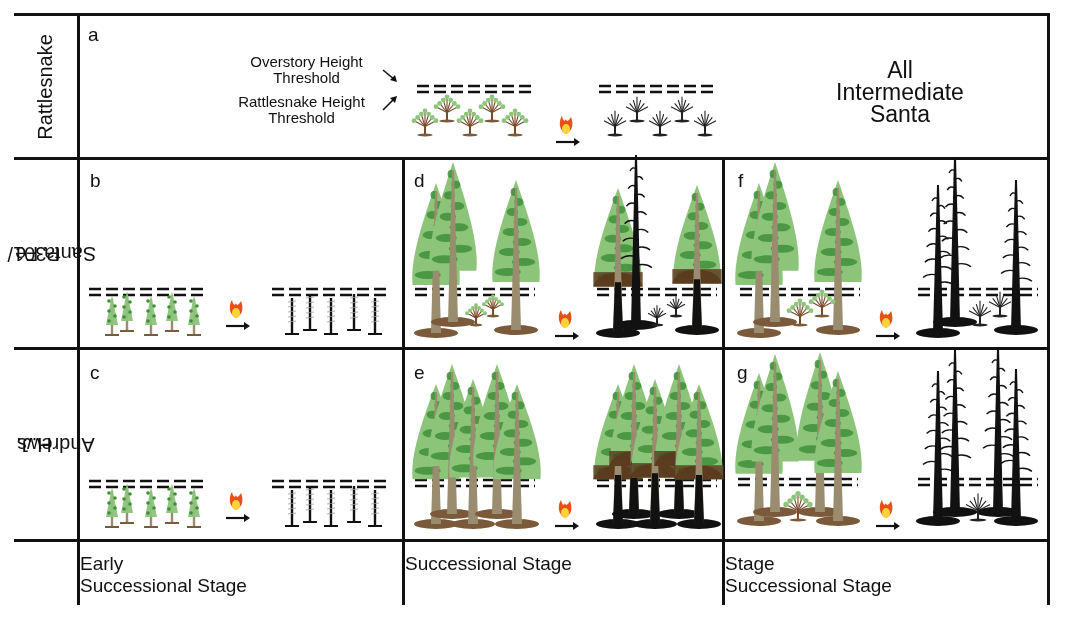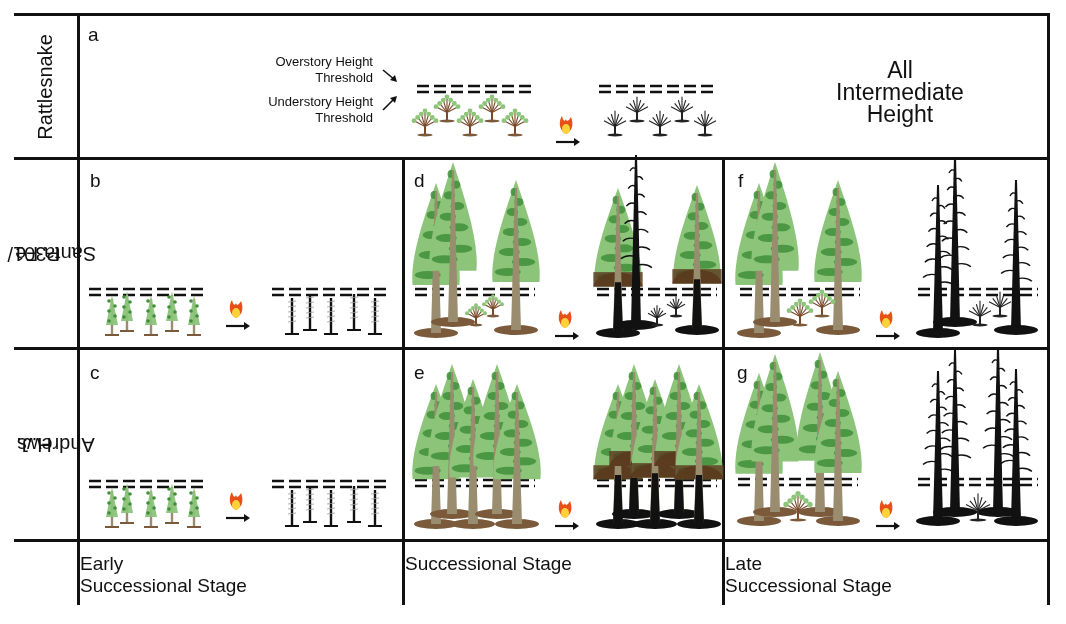--- a/index.html
+++ b/index.html
@@ -5,21 +5,21 @@
   html, body { margin:0; padding:0; background:#fff; }
   body { width:1066px; height:624px; position:relative; overflow:hidden;
          font-family:"Liberation Sans", "DejaVu Sans", sans-serif; color:#111; }
   .hline { position:absolute; background:#111; height:3px; }
   .vline { position:absolute; background:#111; width:3px; }
   .rowlabel { position:absolute; left:14px; width:62px; display:flex; align-items:center; justify-content:center; }
   .rowlabel span { display:block; transform:rotate(-90deg); white-space:nowrap; text-align:center;
                    font-size:20px; line-height:22px; }
   .panel-letter { position:absolute; font-size:19px; }
   .stage { position:absolute; text-align:left; font-size:19px; line-height:22px; }
-  .note { position:absolute; text-align:right; font-size:13px; line-height:16px; }
+  .note { position:absolute; text-align:center; font-size:15px; line-height:16px; }
   .allstages { position:absolute; text-align:center; font-size:23px; line-height:22px; }
   svg.art { position:absolute; overflow:visible; }
 </style>
 </head>
 <body>
 
 <div class="hline" style="left:14px; top:13px; width:1036px;"></div>
 <div class="hline" style="left:14px; top:157px; width:1036px;"></div>
 <div class="hline" style="left:14px; top:347px; width:1036px;"></div>
 <div class="hline" style="left:14px; top:539px; width:1036px;"></div>
@@ -50,38 +50,38 @@
 <div class="panel-letter" style="left:414px; top:170px;">d</div>
 <div class="panel-letter" style="left:414px; top:362px;">e</div>
 <div class="panel-letter" style="left:738px; top:170px;">f</div>
 <div class="panel-letter" style="left:737px; top:362px;">g</div>
 
 <div class="note" style="left:240px; top:54px; width:133px;">
   <div>Overstory Height</div>
   <div>Threshold</div>
 </div>
 <div class="note" style="left:230px; top:94px; width:143px;">
-  <div>Understory Height</div>
+  <div>Rattlesnake Height</div>
   <div>Threshold</div>
 </div>
 <div class="allstages" style="left:830px; top:59px; width:140px;">
   <div>All</div>
   <div>Intermediate</div>
-  <div>Height</div>
+  <div>Santa</div>
 </div>
 
 <div class="stage" style="left:80px; top:553px; width:322px;">
   <div>Early</div>
   <div>Successional Stage</div>
 </div>
 <div class="stage" style="left:405px; top:553px; width:317px;">
   <div>Successional Stage</div>
 </div>
 <div class="stage" style="left:725px; top:553px; width:322px;">
-  <div>Late</div>
+  <div>Stage</div>
   <div>Successional Stage</div>
 </div>
 
 <svg class="art" id="art" width="1066" height="624" style="left:0; top:0;">
     <g>
       <line x1="417" y1="86" x2="535" y2="86" stroke="#111" stroke-width="2.6" stroke-dasharray="12 5"></line>
       <line x1="417" y1="92" x2="535" y2="92" stroke="#111" stroke-width="2.6" stroke-dasharray="12 5"></line>
     </g>
     <g>
       <line x1="425" y1="135" x2="425" y2="126.53" stroke="#7a4a2a" stroke-width="2"></line>

